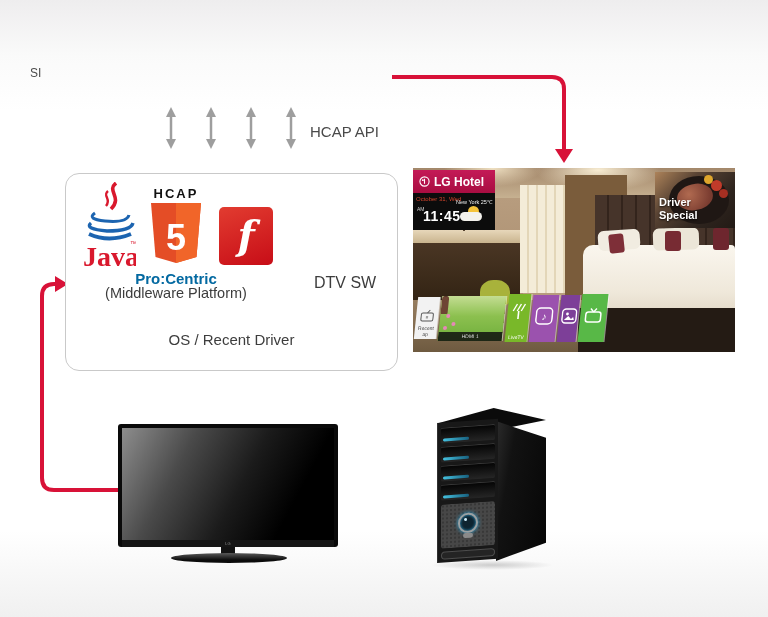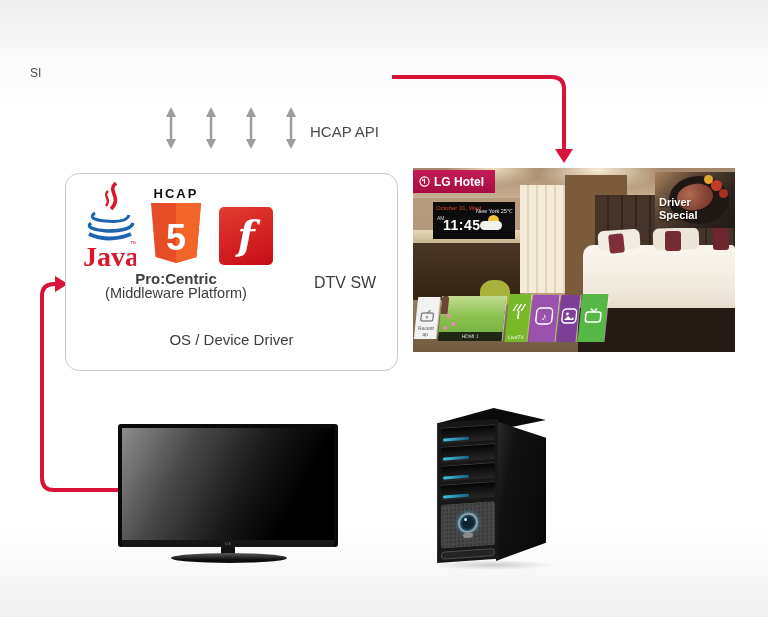--- a/index.html
+++ b/index.html
@@ -20,21 +20,21 @@
   .mbox{left:65px;top:173px;width:331px;height:196px;background:#fff;
         border:1px solid #c9c9c9;border-radius:14px;}
   .java{left:16px;top:8px;width:54px;height:90px;}
   .html5{left:84px;top:12px;width:52px;text-align:center;}
   .html-word{font-size:13px;font-weight:800;letter-spacing:2px;color:#111;}
   .flash{left:153px;top:33px;width:54px;height:58px;border-radius:5px;
          background:linear-gradient(160deg,#e23c30,#c70d17);
          color:#fff;text-align:center;line-height:56px;
          font-family:"DejaVu Serif",serif;font-style:italic;font-weight:700;font-size:40px;}
   .procentric{left:20px;top:97px;width:180px;text-align:center;line-height:15px;}
-  .procentric .p1{font-size:15px;font-weight:700;color:#404040;}
+  .procentric .p1{font-size:15px;font-weight:700;color:#0369a1;}
   .procentric .p2{font-size:14.5px;color:#3d3d3d;}
   .dtv{left:248px;top:100px;font-size:16px;color:#3d3d3d;}
   .osline{left:0;top:157px;width:100%;text-align:center;font-size:15px;color:#3d3d3d;}
 
   
   .tvshot{left:413px;top:168px;width:322px;height:184px;overflow:hidden;background:#b79c7e;}
   .ceiling{left:0;top:0;width:322px;height:42px;
      background:radial-gradient(ellipse 90px 30px at 185px 2px,#f7ecd2 0%,rgba(247,236,210,0) 70%),
                 radial-gradient(ellipse 70px 26px at 80px 0,#efe0c2 0%,rgba(239,224,194,0) 70%),
                 linear-gradient(180deg,#a3876a,#d4c1a0);}
@@ -60,21 +60,21 @@
   .bedbase{left:165px;top:140px;width:157px;height:44px;background:#241b14;}
   .pillow-w1{left:185px;top:62px;width:42px;height:20px;background:#f1ece1;border-radius:6px;transform:rotate(-4deg);}
   .pillow-w2{left:240px;top:60px;width:46px;height:22px;background:#ece6d8;border-radius:6px;transform:rotate(-2deg);}
   .pillow-m1{left:196px;top:66px;width:15px;height:19px;background:#7e2f38;border-radius:3px;transform:rotate(-6deg);}
   .pillow-m2{left:252px;top:63px;width:16px;height:20px;background:#772b33;border-radius:3px;}
   .pillow-m3{left:300px;top:60px;width:16px;height:22px;background:#6e262e;border-radius:3px;}
 
   .hotel-banner{left:0;top:2px;width:82px;height:23px;
      background:linear-gradient(180deg,#c41a57,#a80d41);
      color:#fff;font-size:12px;font-weight:700;display:flex;align-items:center;gap:4px;padding-left:6px;box-sizing:border-box;}
-  .infopanel{left:0;top:34px;width:82px;height:37px;background:#0c0c0c;margin-left:20px;}
+  .infopanel{left:0;top:25px;width:82px;height:37px;background:#0c0c0c;}
   .ip-date{left:3px;top:3px;font-size:6px;color:#d4452c;white-space:nowrap;}
   .ip-am{left:4px;top:13px;font-size:5px;color:#cfcfcf;}
   .ip-time{left:3px;top:15px;font-size:14px;font-weight:700;color:#fff;letter-spacing:.5px;}
   .ip-city{left:43px;top:5px;font-size:5.5px;color:#eee;white-space:nowrap;}
   .ip-sun{left:55px;top:13px;width:11px;height:11px;border-radius:50%;background:#f5c33b;}
   .ip-cloud{left:47px;top:19px;width:22px;height:9px;border-radius:6px;background:#f4f2ec;}
 
   .promo{left:242px;top:4px;width:80px;height:56px;overflow:hidden;
      background:linear-gradient(135deg,#ad835a 0%,#5a4434 32%,#2e241e 70%,#221a15 100%);}
   .plate{left:14px;top:4px;width:60px;height:48px;border-radius:50%;background:#1f1714;}
@@ -204,21 +204,21 @@
         <polygon points="26,0 51,0 46.5,54 26,60" fill="#f16529"></polygon>
         <text x="26" y="47" text-anchor="middle" font-family="Liberation Sans, sans-serif" font-weight="700" font-size="36" fill="#fff">5</text>
       </svg>
     </div>
     <div class="abs flash">f</div>
     <div class="abs procentric">
       <div class="p1">Pro:Centric</div>
       <div class="p2">(Middleware Platform)</div>
     </div>
     <div class="abs dtv">DTV SW</div>
-    <div class="abs osline">OS / Device Driver</div>
+    <div class="abs osline">OS / Recent Driver</div>
   </div>
 
   <div class="abs tvshot">
     <div class="abs ceiling"></div>
     <div class="abs wall-left"></div>
     <div class="abs window"></div>
     <div class="abs shelf"></div>
     <div class="abs headboard"></div>
     <div class="abs counter"></div>
     <div class="abs cabinet"></div>

